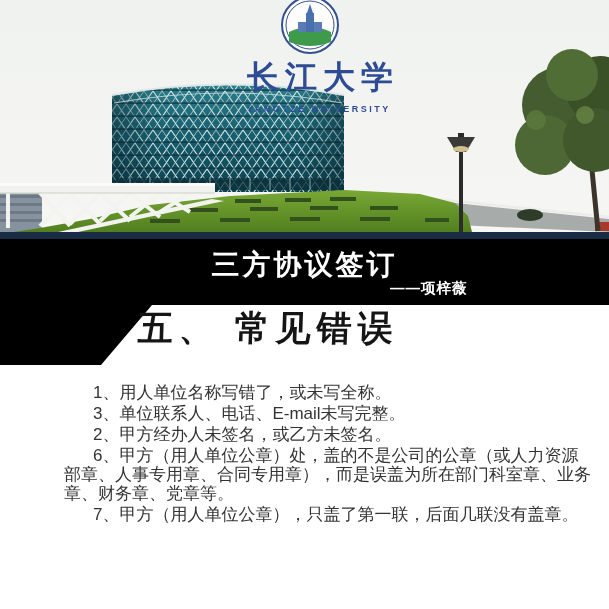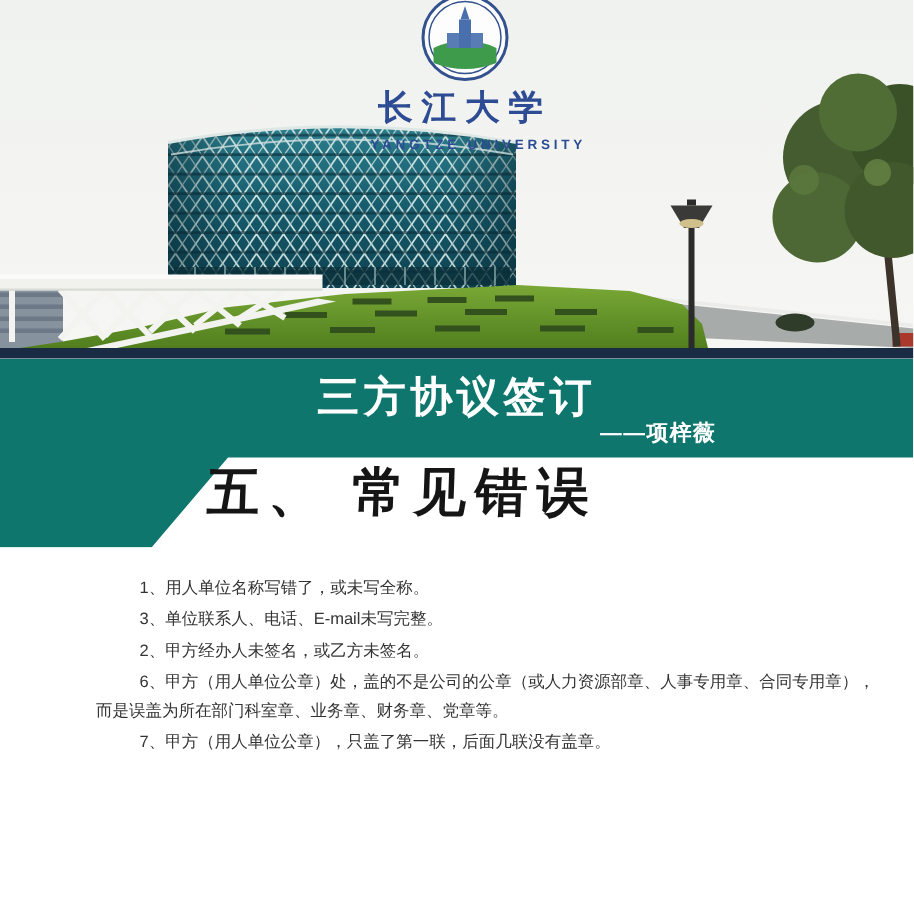--- a/index.html
+++ b/index.html
@@ -5,37 +5,37 @@
   html,body{margin:0;padding:0;background:#ffffff;}
   #page{position:relative;width:609px;height:609px;overflow:hidden;background:#ffffff;
         font-family:"Liberation Sans", sans-serif;}
   
   #photo{position:absolute;left:0;top:0;width:609px;height:232px;}
   #photo svg{display:block;}
   
   #logo{position:absolute;left:247px;top:-4px;width:126px;text-align:center;}
   #logo-badge{position:relative;margin:0 auto;width:58px;height:58px;border-radius:50%;
       background:#fdfdfd;border:2px solid #33518e;box-sizing:border-box;overflow:hidden;}
-  #logo-cn{margin-top:2px;font-size:23px;font-weight:bold;color:#2d4c94;
+  #logo-cn{margin-top:2px;font-size:32px;font-weight:bold;color:#2d4c94;
       font-family:"Liberation Serif", serif;letter-spacing:6px;white-space:nowrap;}
   #logo-en{margin-top:4px;font-size:9px;font-weight:bold;color:#2d4c94;letter-spacing:2.5px;white-space:nowrap;}
   
   #sep{position:absolute;left:0;top:232px;width:609px;height:7px;background:#1a2c44;}
-  #banner{position:absolute;left:0;top:239px;width:609px;height:126px;background:#0f766e;
+  #banner{position:absolute;left:0;top:239px;width:609px;height:126px;background:#000000;
       clip-path:polygon(0 0,609px 0,609px 66px,152px 66px,101px 126px,0 126px);}
   #banner-title{position:absolute;left:0;top:7px;width:100%;text-align:center;color:#ffffff;
       font-size:28px;font-weight:bold;letter-spacing:3px;}
-  #banner-attr{position:absolute;left:400px;top:40px;color:#ffffff;font-size:14.5px;
+  #banner-attr{position:absolute;left:390px;top:40px;color:#ffffff;font-size:14.5px;
       font-weight:bold;letter-spacing:1px;}
   
   #heading{position:absolute;left:138px;top:305px;font-size:35px;font-weight:bold;color:#151515;
       font-family:"Liberation Serif", serif;letter-spacing:6px;transform:skewX(-2deg);white-space:nowrap;}
   
   #list{position:absolute;left:64px;top:383px;width:530px;color:#333333;}
-  #list p{margin:0 0 2px 0;font-size:11px;line-height:19px;text-indent:29px;}
+  #list p{margin:0 0 2px 0;font-size:17px;line-height:19px;text-indent:29px;}
 </style>
 </head>
 <body>
 
 <div id="page">
 
   <div id="photo">
     <svg width="609" height="232" viewBox="0 0 609 232">
       <defs>
         <linearGradient id="skyG" x1="0" y1="0" x2="0" y2="1">

